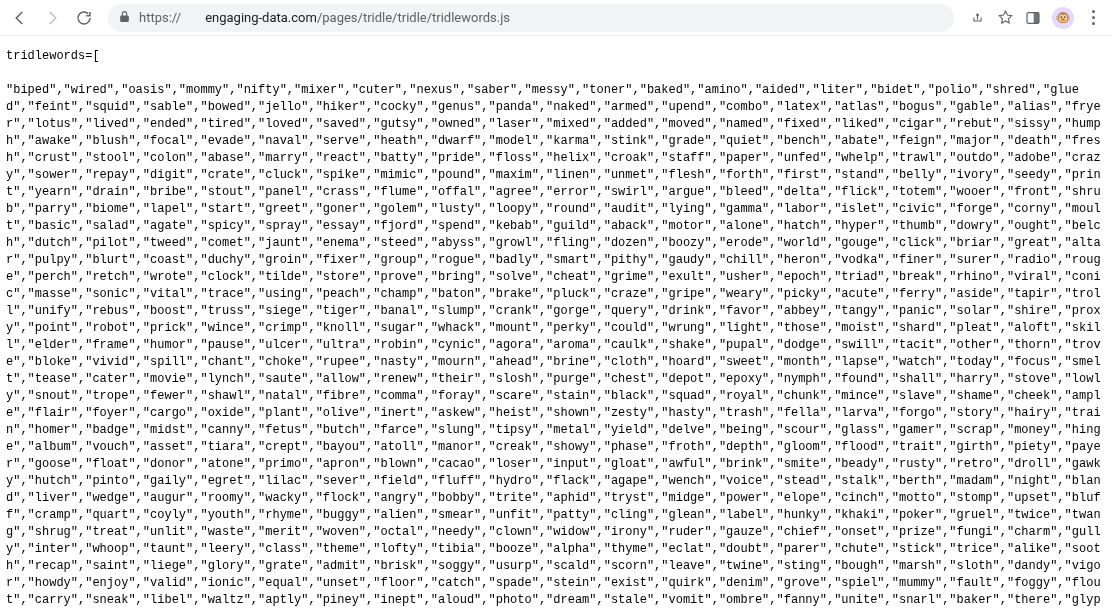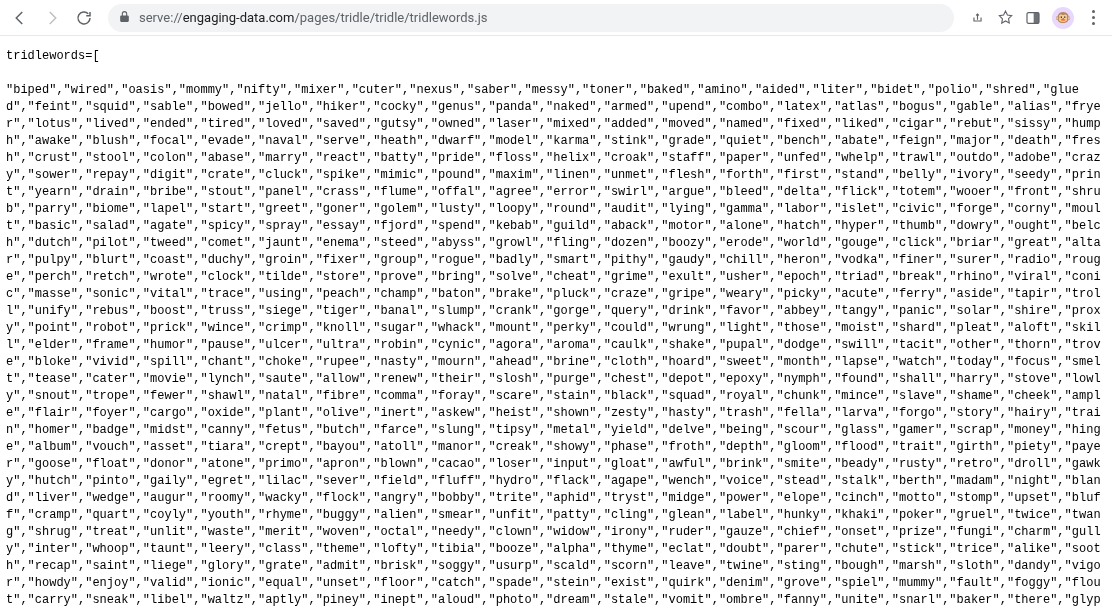--- a/index.html
+++ b/index.html
@@ -39,21 +39,21 @@
     align-items: center;
     padding: 0 10px;
     margin: 0 6px;
     font-size: 13px;
     color: #202124;
     gap: 8px;
     overflow: hidden;
   }
   .addr-bar .lock { color: #5f6368; flex-shrink: 0; }
   .addr-bar .url { white-space: nowrap; overflow: hidden; text-overflow: ellipsis; flex: 1; color: #5f6368;}
-  .addr-bar .url .host { color: #202124; }
+  .addr-bar .url .host { color: #202124; margin-left: 24px; }
   .right-icons { display: flex; align-items: center; gap: 10px; padding: 0 4px; color: #5f6368; }
   .right-icons .ico { width: 18px; height: 18px; display: flex; align-items: center; justify-content: center; cursor: pointer; }
   .avatar {
     width: 22px; height: 22px; border-radius: 50%;
     background: #e9d8fd;
     display: flex; align-items: center; justify-content: center;
     font-size: 13px;
   }
   .menu-dots { display:flex; flex-direction:column; gap:3px; padding:0 4px;}
   .menu-dots span { width:3px; height:3px; background:#5f6368; border-radius:50%;}
@@ -87,21 +87,21 @@
       </svg>
   </div>
 
   <div class="addr-bar">
     <span class="lock">
       <svg width="13" height="13" viewBox="0 0 24 24">
           <path fill="currentColor" d="M12 2a5 5 0 0 0-5 5v3H6a2 2 0 0 0-2 2v8a2 2 0 0 0 2 2h12a2 2 0 0 0 2-2v-8a2 2 0 0 0-2-2h-1V7a5 5 0 0 0-5-5zm-3 5a3 3 0 1 1 6 0v3H9V7z"></path>
         </svg>
     </span>
     <span class="url">
-      <span>serve://</span><span class="host">engaging-data.com</span><span>/pages/tridle/tridle/tridlewords.js</span>
+      <span>https://</span><span class="host">engaging-data.com</span><span>/pages/tridle/tridle/tridlewords.js</span>
     </span>
   </div>
 
   <div class="right-icons">
     <span class="ico">
       <svg viewBox="0 0 24 24" width="17" height="17">
           <path fill="none" stroke="currentColor" stroke-width="1.6" d="M14 9l-2-2-2 2M12 7v8M7 12v5h10v-5"></path>
         </svg>
     </span>
     <span class="ico">

